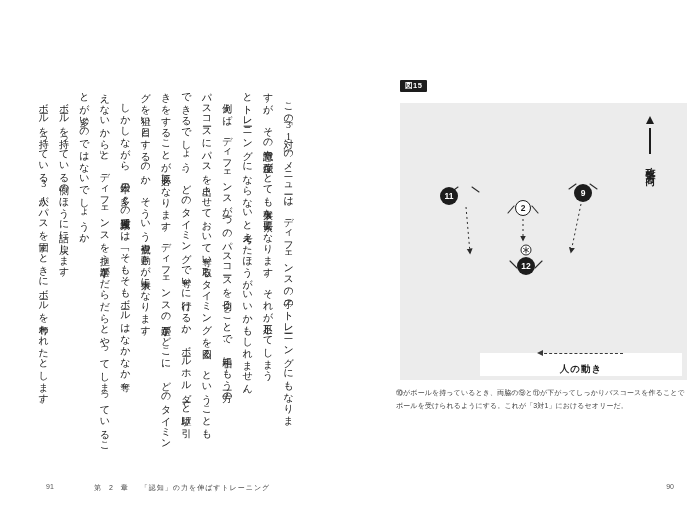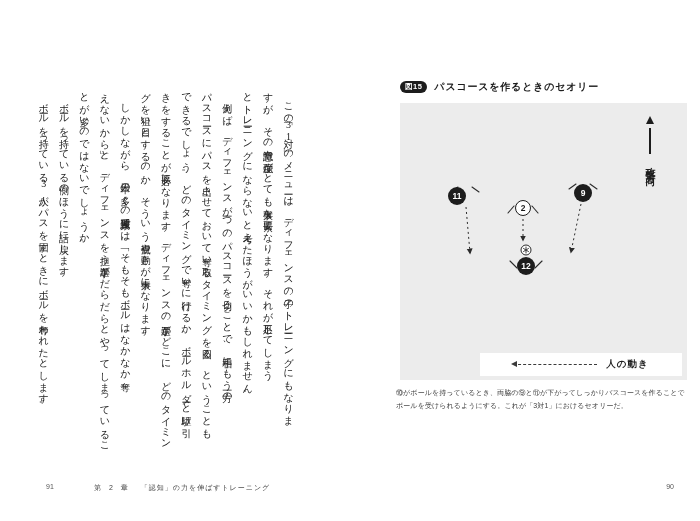--- a/index.html
+++ b/index.html
@@ -24,58 +24,58 @@
   .pagenum-left{position:absolute;left:46px;top:0;}
   .pagenum-right{position:absolute;right:26px;top:0;}
   .running{position:absolute;left:94px;top:0;display:flex;gap:10px;color:#444;}
   .running .chap{letter-spacing:3px;}
   .running .ttl{letter-spacing:1px;}
 
   
   .fig-header{position:absolute;left:400px;top:80px;display:flex;align-items:center;gap:7px;}
   .fig-badge{
     background:#1d1d1d;color:#fff;font-size:7.5px;font-weight:bold;
-    padding:2px 5px 2.5px;border-radius:6px;letter-spacing:0.5px;line-height:1;
+    padding:2px 5px 2.5px;border-radius:1px;letter-spacing:0.5px;line-height:1;
   }
   .fig-title{font-size:10px;font-weight:bold;letter-spacing:0.8px;color:#1d1d1d;}
 
   .diagram{
     position:absolute;left:400px;top:103px;width:287px;height:277px;
     background:#ececec;
   }
   .diagram svg{position:absolute;left:0;top:0;}
 
   .chip{
     position:absolute;border-radius:50%;display:flex;align-items:center;justify-content:center;
     font:bold 8.5px "Liberation Sans",sans-serif;box-sizing:border-box;
   }
   .chip.dark{width:18px;height:18px;background:#1d1d1d;color:#fff;}
   .chip.light{width:16px;height:16px;background:#fff;color:#1d1d1d;border:1.5px solid #1d1d1d;}
-  .chip-11{left:48px;top:84px;}
+  .chip-11{left:40px;top:84px;}
   .chip-2{left:115px;top:97px;}
   .chip-9{left:174px;top:81px;}
   .chip-10{left:117px;top:154px;}
 
   .attack{
     position:absolute;left:241px;top:13px;width:18px;
     display:flex;flex-direction:column;align-items:center;gap:5px;
   }
   .attack .arrow-stem{width:1.5px;height:26px;background:#1d1d1d;position:relative;}
   .attack .arrow-head{
     width:0;height:0;border-left:4.5px solid transparent;border-right:4.5px solid transparent;
     border-bottom:8px solid #1d1d1d;margin-bottom:-1px;
   }
   .attack .attack-label{
     writing-mode:vertical-rl;text-orientation:upright;
     font-size:10px;font-weight:bold;letter-spacing:3px;color:#1d1d1d;
   }
 
   .legend{
     position:absolute;right:5px;bottom:4px;width:202px;height:23px;background:#ffffff;
-    display:flex;align-items:center;justify-content:center;gap:9px;
+    display:flex;align-items:center;justify-content:center;gap:9px;flex-direction:column;
   }
   .legend-line{position:relative;width:84px;height:0;border-top:1.2px dashed #3a3a3a;}
   .legend-line::before{
     content:"";position:absolute;left:-2px;top:-4px;width:0;height:0;
     border-top:3.2px solid transparent;border-bottom:3.2px solid transparent;
     border-right:6px solid #3a3a3a;
   }
   .legend-label{font-size:9.5px;font-weight:bold;color:#1d1d1d;letter-spacing:1px;}
 
   .caption{
@@ -103,21 +103,20 @@
       <p>とが多いのではないでしょうか。</p>
       <p class="indent">ボールを持っている側のほうに話に戻します。</p>
       <p class="indent">ボールを持っている3人がパスを回すときにボールを奪われたとします。</p>
     </div>
   </div>
 
   <div>
 
     <div class="fig-header">
       <span class="fig-badge">図15</span>
-      <span class="fig-title">パスコースを作るときのセオリー</span>
     </div>
 
     <div class="diagram">
 
       <svg width="287" height="277" viewBox="0 0 287 277">
         <defs>
           <marker id="ah" markerWidth="7" markerHeight="7" refX="4.5" refY="3" orient="auto">
             <path d="M0,0 L6,3 L0,6 z" fill="#2b2b2b"></path>
           </marker>
         </defs>

